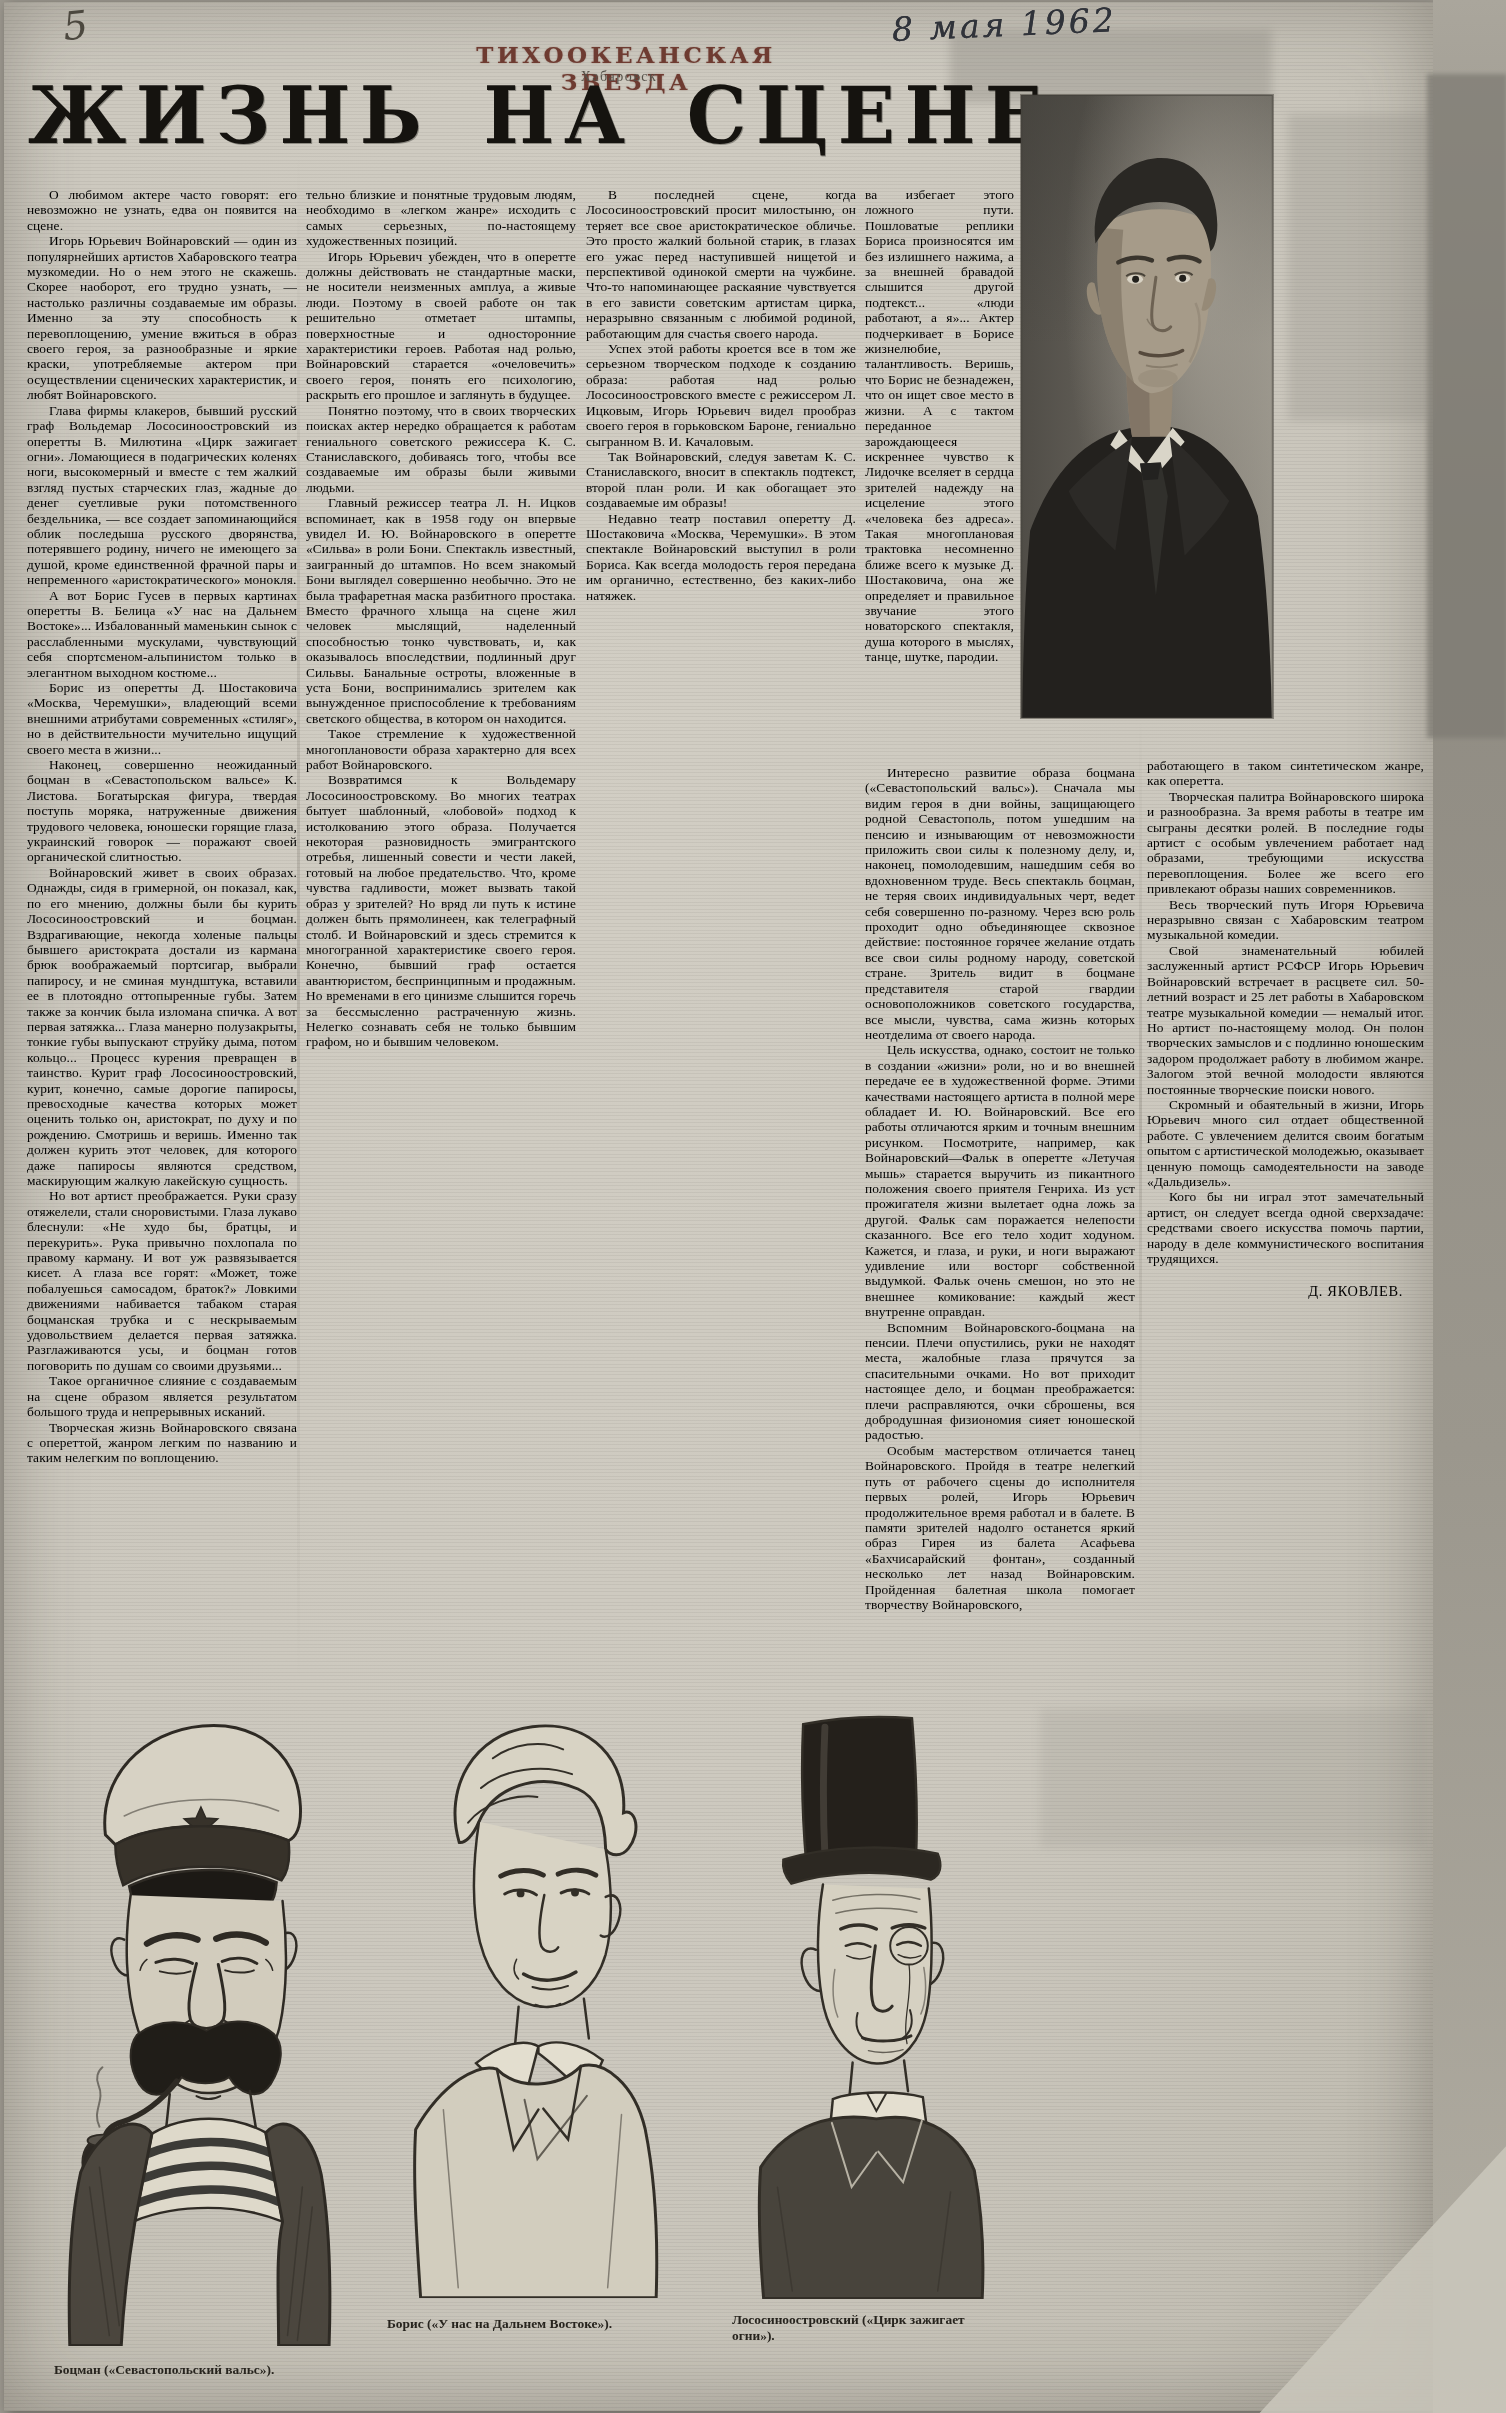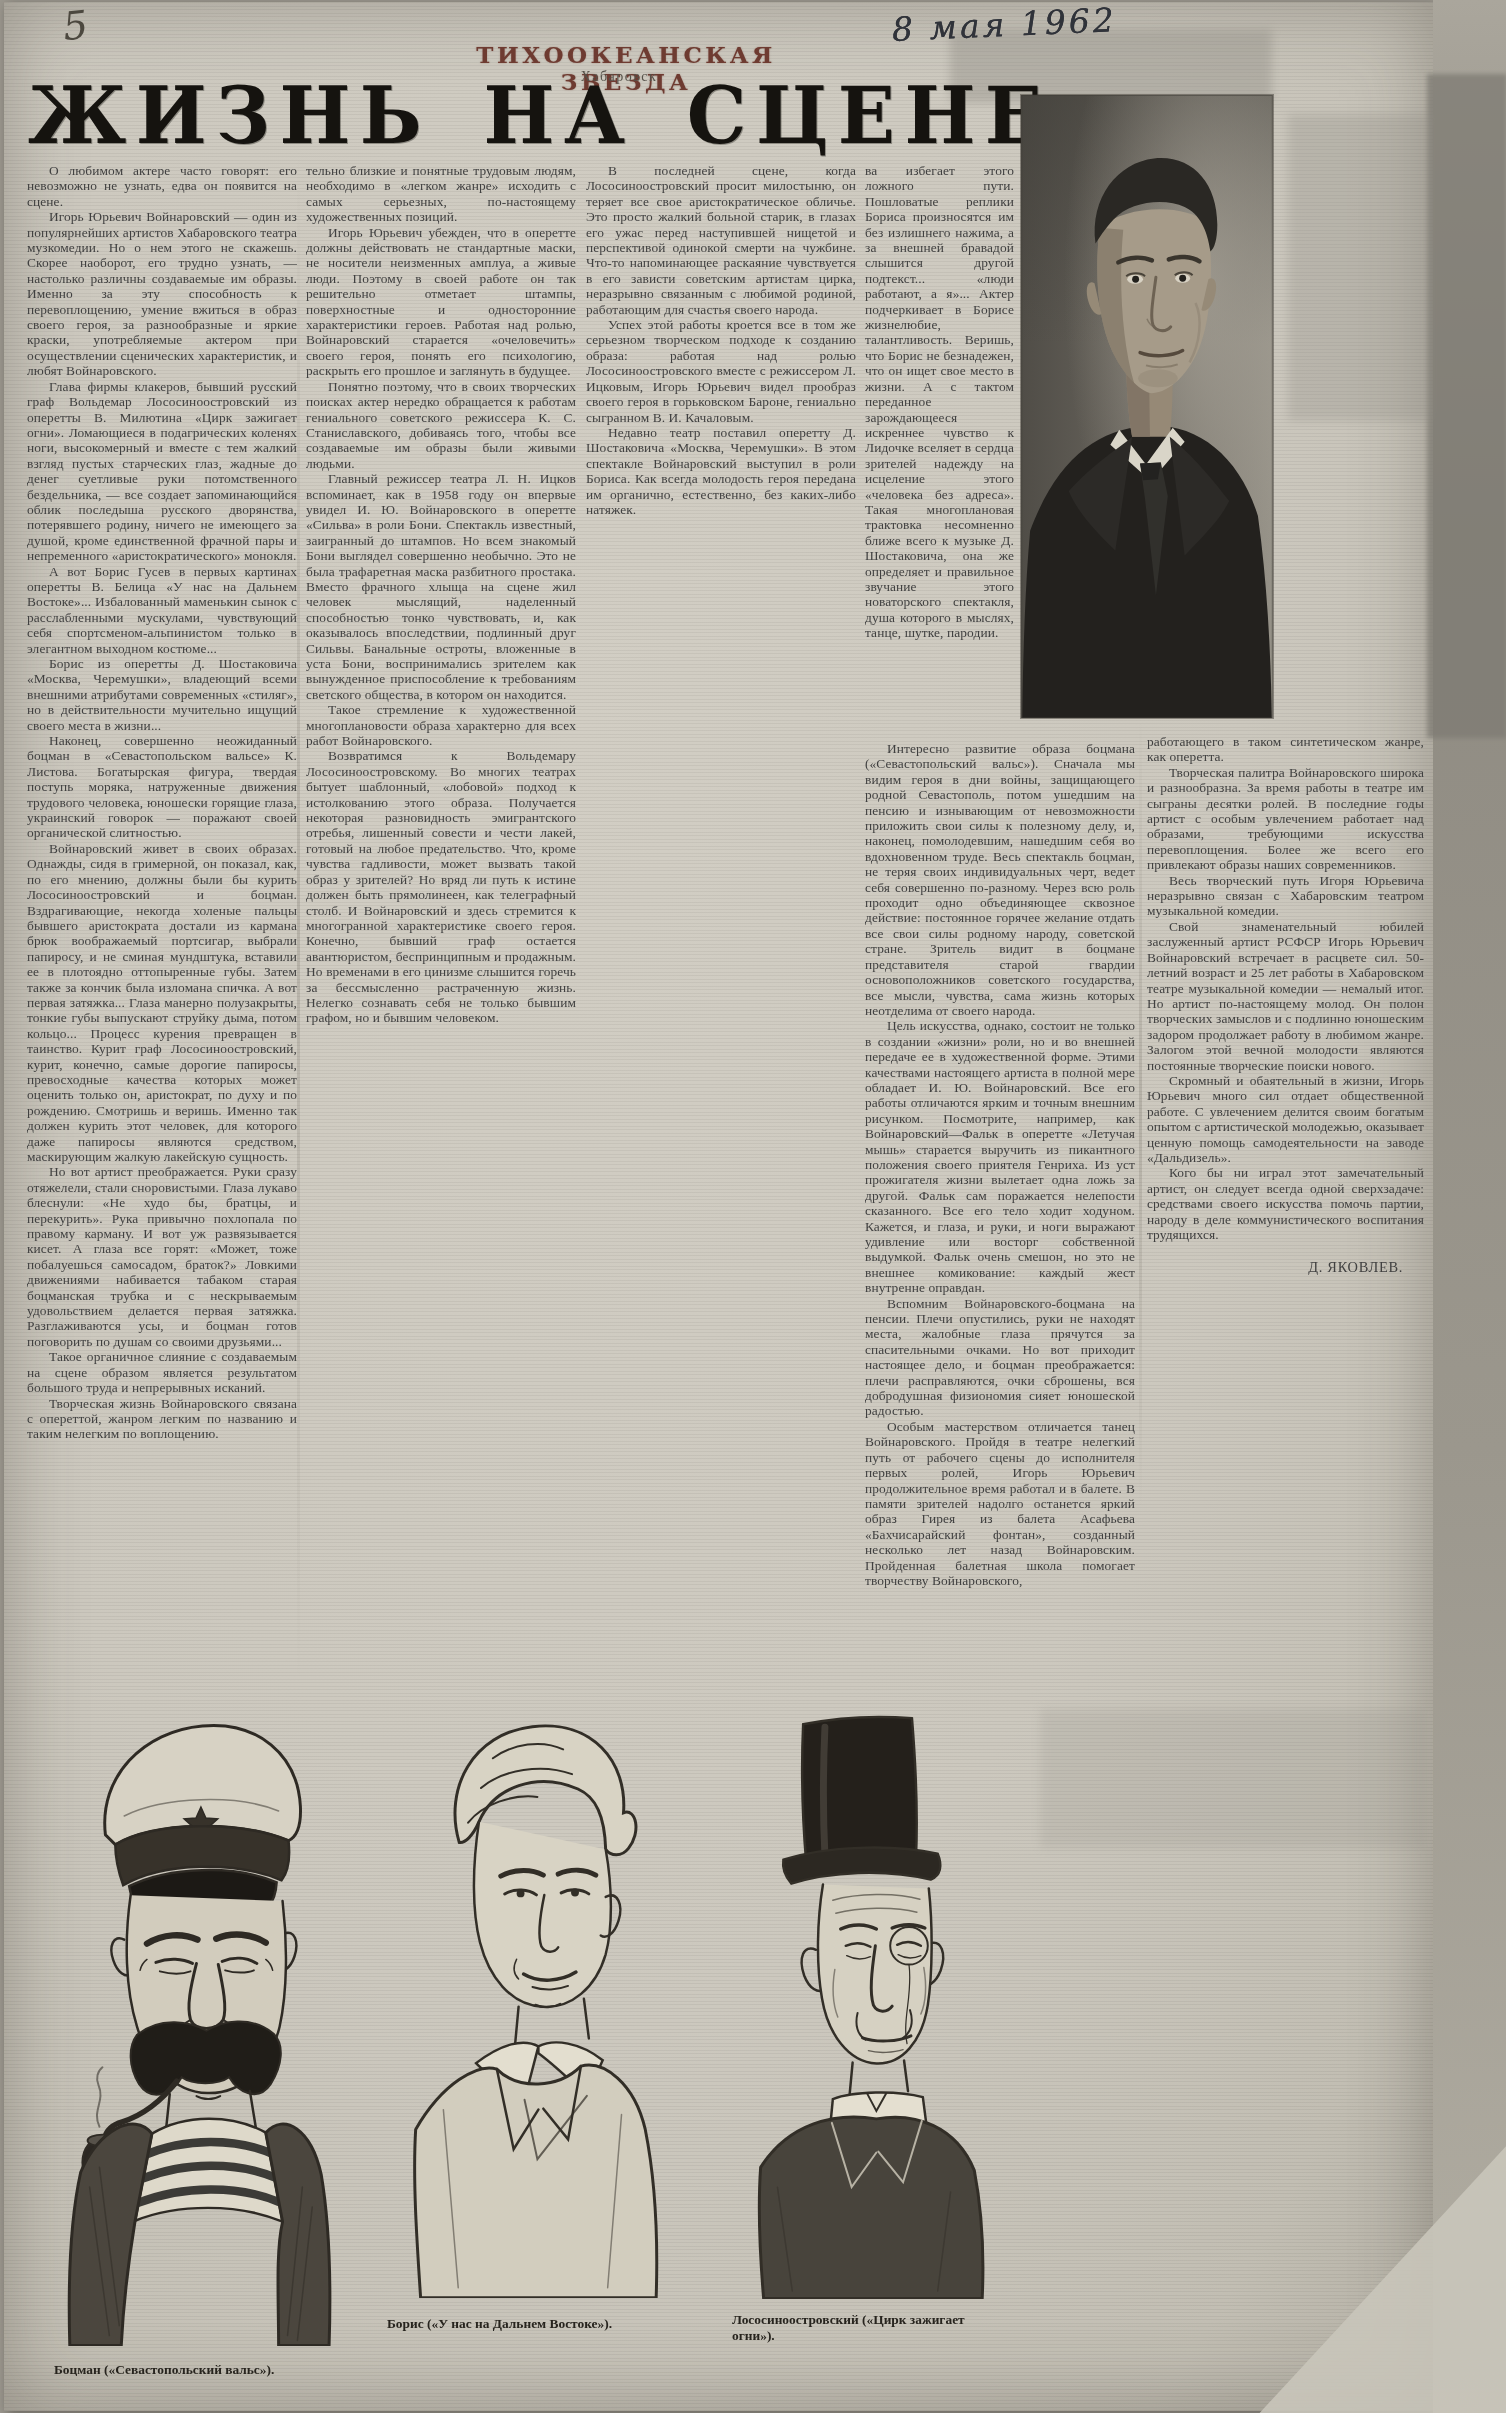--- a/index.html
+++ b/index.html
@@ -30,22 +30,22 @@
             font-family:"DejaVu Serif",serif;font-weight:bold;font-size:23px;letter-spacing:3.5px;
             color:#6e3b31;text-shadow:0 0 1.5px rgba(110,59,49,.55);}
   .city{position:absolute;left:411px;top:69px;width:416px;text-align:center;
         font-size:14px;letter-spacing:1.5px;color:#56524a;}
   .headline{position:absolute;left:28px;top:72px;width:921px;white-space:nowrap;
             font-family:"DejaVu Serif",serif;font-weight:bold;font-size:75px;
             letter-spacing:9.4px;word-spacing:17px;color:#15130f;transform:scaleY(1.04);
             text-shadow:1px 1px 0 rgba(21,19,15,.35);}
 
   
-  .col{position:absolute;font-size:13.4px;line-height:15.4px;color:#404040;
-       text-align:justify;letter-spacing:0.1px;overflow:hidden;}
+  .col{position:absolute;font-size:13.4px;line-height:15.4px;color:#000000;
+       text-align:justify;letter-spacing:0.1px;overflow:hidden;margin-top:24px;}
   .col p{margin:0;text-indent:22px;}
   .col.cont p:first-child{text-indent:0;}
   .col-a{left:27px;top:163px;width:270px;height:1476px;}
   .col-b{left:306px;top:163px;width:270px;height:1476px;}
   .col-c{left:586px;top:163px;width:270px;height:1476px;}
   .col-d-top{left:865px;top:163px;width:149px;height:570px;}
   .col-d-bottom{left:865px;top:741px;width:270px;height:899px;}
   .col-e{left:1147px;top:734px;width:277px;height:803px;}
   .byline{text-align:right;font-weight:normal;font-size:14.4px;letter-spacing:0.7px;
           margin-top:18px;padding-right:21px;text-indent:0;}
@@ -155,20 +155,21 @@
       <p>тельно близкие и понятные трудовым людям, необходимо в «легком жанре» исходить с самых серьезных, по-настоящему художественных позиций.</p>
       <p>Игорь Юрьевич убежден, что в оперетте должны действовать не стандартные маски, не носители неизменных амплуа, а живые люди. Поэтому в своей работе он так решительно отметает штампы, поверхностные и односторонние характеристики героев. Работая над ролью, Войнаровский старается «очеловечить» своего героя, понять его психологию, раскрыть его прошлое и заглянуть в будущее.</p>
       <p>Понятно поэтому, что в своих творческих поисках актер нередко обращается к работам гениального советского режиссера К. С. Станиславского, добиваясь того, чтобы все создаваемые им образы были живыми людьми.</p>
       <p>Главный режиссер театра Л. Н. Ицков вспоминает, как в 1958 году он впервые увидел И. Ю. Войнаровского в оперетте «Сильва» в роли Бони. Спектакль известный, заигранный до штампов. Но всем знакомый Бони выглядел совершенно необычно. Это не была трафаретная маска разбитного простака. Вместо фрачного хлыща на сцене жил человек мыслящий, наделенный способностью тонко чувствовать, и, как оказывалось впоследствии, подлинный друг Сильвы. Банальные остроты, вложенные в уста Бони, воспринимались зрителем как вынужденное приспособление к требованиям светского общества, в котором он находится.</p>
       <p>Такое стремление к художественной многоплановости образа характерно для всех работ Войнаровского.</p>
       <p>Возвратимся к Вольдемару Лососиноостровскому. Во многих театрах бытует шаблонный, «лобовой» подход к истолкованию этого образа. Получается некоторая разновидность эмигрантского отребья, лишенный совести и чести лакей, готовый на любое предательство. Что, кроме чувства гадливости, может вызвать такой образ у зрителей? Но вряд ли путь к истине должен быть прямолинеен, как телеграфный столб. И Войнаровский и здесь стремится к многогранной характеристике своего героя. Конечно, бывший граф остается авантюристом, беспринципным и продажным. Но временами в его цинизме слышится горечь за бессмысленно растраченную жизнь. Нелегко сознавать себя не только бывшим графом, но и бывшим человеком.</p>
     </div>
   <div class="col col-c" lang="ru">
       <p>В последней сцене, когда Лососиноостровский просит милостыню, он теряет все свое аристократическое обличье. Это просто жалкий больной старик, в глазах его ужас перед наступившей нищетой и перспективой одинокой смерти на чужбине. Что-то напоминающее раскаяние чувствуется в его зависти советским артистам цирка, неразрывно связанным с любимой родиной, работающим для счастья своего народа.</p>
       <p>Успех этой работы кроется все в том же серьезном творческом подходе к созданию образа: работая над ролью Лососиноостровского вместе с режиссером Л. Ицковым, Игорь Юрьевич видел прообраз своего героя в горьковском Бароне, гениально сыгранном В. И. Качаловым.</p>
+      <p>Так Войнаровский, следуя заветам К. С. Станиславского, вносит в спектакль подтекст, второй план роли. И как обогащает это создаваемые им образы!</p>
       <p>Недавно театр поставил оперетту Д. Шостаковича «Москва, Черемушки». В этом спектакле Войнаровский выступил в роли Бориса. Как всегда молодость героя передана им органично, естественно, без каких-либо натяжек.</p>
     </div>
   <div class="col col-d-top cont" lang="ru">
       <p>ва избегает этого ложного пути. Пошловатые реплики Бориса произносятся им без излишнего нажима, а за внешней бравадой слышится другой подтекст... «люди работают, а я»... Актер подчеркивает в Борисе жизнелюбие, талантливость. Веришь, что Борис не безнадежен, что он ищет свое место в жизни. А с тактом переданное зарождающееся искреннее чувство к Лидочке вселяет в сердца зрителей надежду на исцеление этого «человека без адреса». Такая многоплановая трактовка несомненно ближе всего к музыке Д. Шостаковича, она же определяет и правильное звучание этого новаторского спектакля, душа которого в мыслях, танце, шутке, пародии.</p>
     </div>
   <div class="col col-d-bottom" lang="ru">
       <p>Интересно развитие образа боцмана («Севастопольский вальс»). Сначала мы видим героя в дни войны, защищающего родной Севастополь, потом ушедшим на пенсию и изнывающим от невозможности приложить свои силы к полезному делу, и, наконец, помолодевшим, нашедшим себя во вдохновенном труде. Весь спектакль боцман, не теряя своих индивидуальных черт, ведет себя совершенно по-разному. Через всю роль проходит одно объединяющее сквозное действие: постоянное горячее желание отдать все свои силы родному народу, советской стране. Зритель видит в боцмане представителя старой гвардии основоположников советского государства, все мысли, чувства, сама жизнь которых неотделима от своего народа.</p>
       <p>Цель искусства, однако, состоит не только в создании «жизни» роли, но и во внешней передаче ее в художественной форме. Этими качествами настоящего артиста в полной мере обладает И. Ю. Войнаровский. Все его работы отличаются ярким и точным внешним рисунком. Посмотрите, например, как Войнаровский—Фальк в оперетте «Летучая мышь» старается выручить из пикантного положения своего приятеля Генриха. Из уст прожигателя жизни вылетает одна ложь за другой. Фальк сам поражается нелепости сказанного. Все его тело ходит ходуном. Кажется, и глаза, и руки, и ноги выражают удивление или восторг собственной выдумкой. Фальк очень смешон, но это не внешнее комикование: каждый жест внутренне оправдан.</p>
       <p>Вспомним Войнаровского-боцмана на пенсии. Плечи опустились, руки не находят места, жалобные глаза прячутся за спасительными очками. Но вот приходит настоящее дело, и боцман преображается: плечи расправляются, очки сброшены, вся добродушная физиономия сияет юношеской радостью.</p>
       <p>Особым мастерством отличается танец Войнаровского. Пройдя в театре нелегкий путь от рабочего сцены до исполнителя первых ролей, Игорь Юрьевич продолжительное время работал и в балете. В памяти зрителей надолго останется яркий образ Гирея из балета Асафьева «Бахчисарайский фонтан», созданный несколько лет назад Войнаровским. Пройденная балетная школа помогает творчеству Войнаровского,</p>

